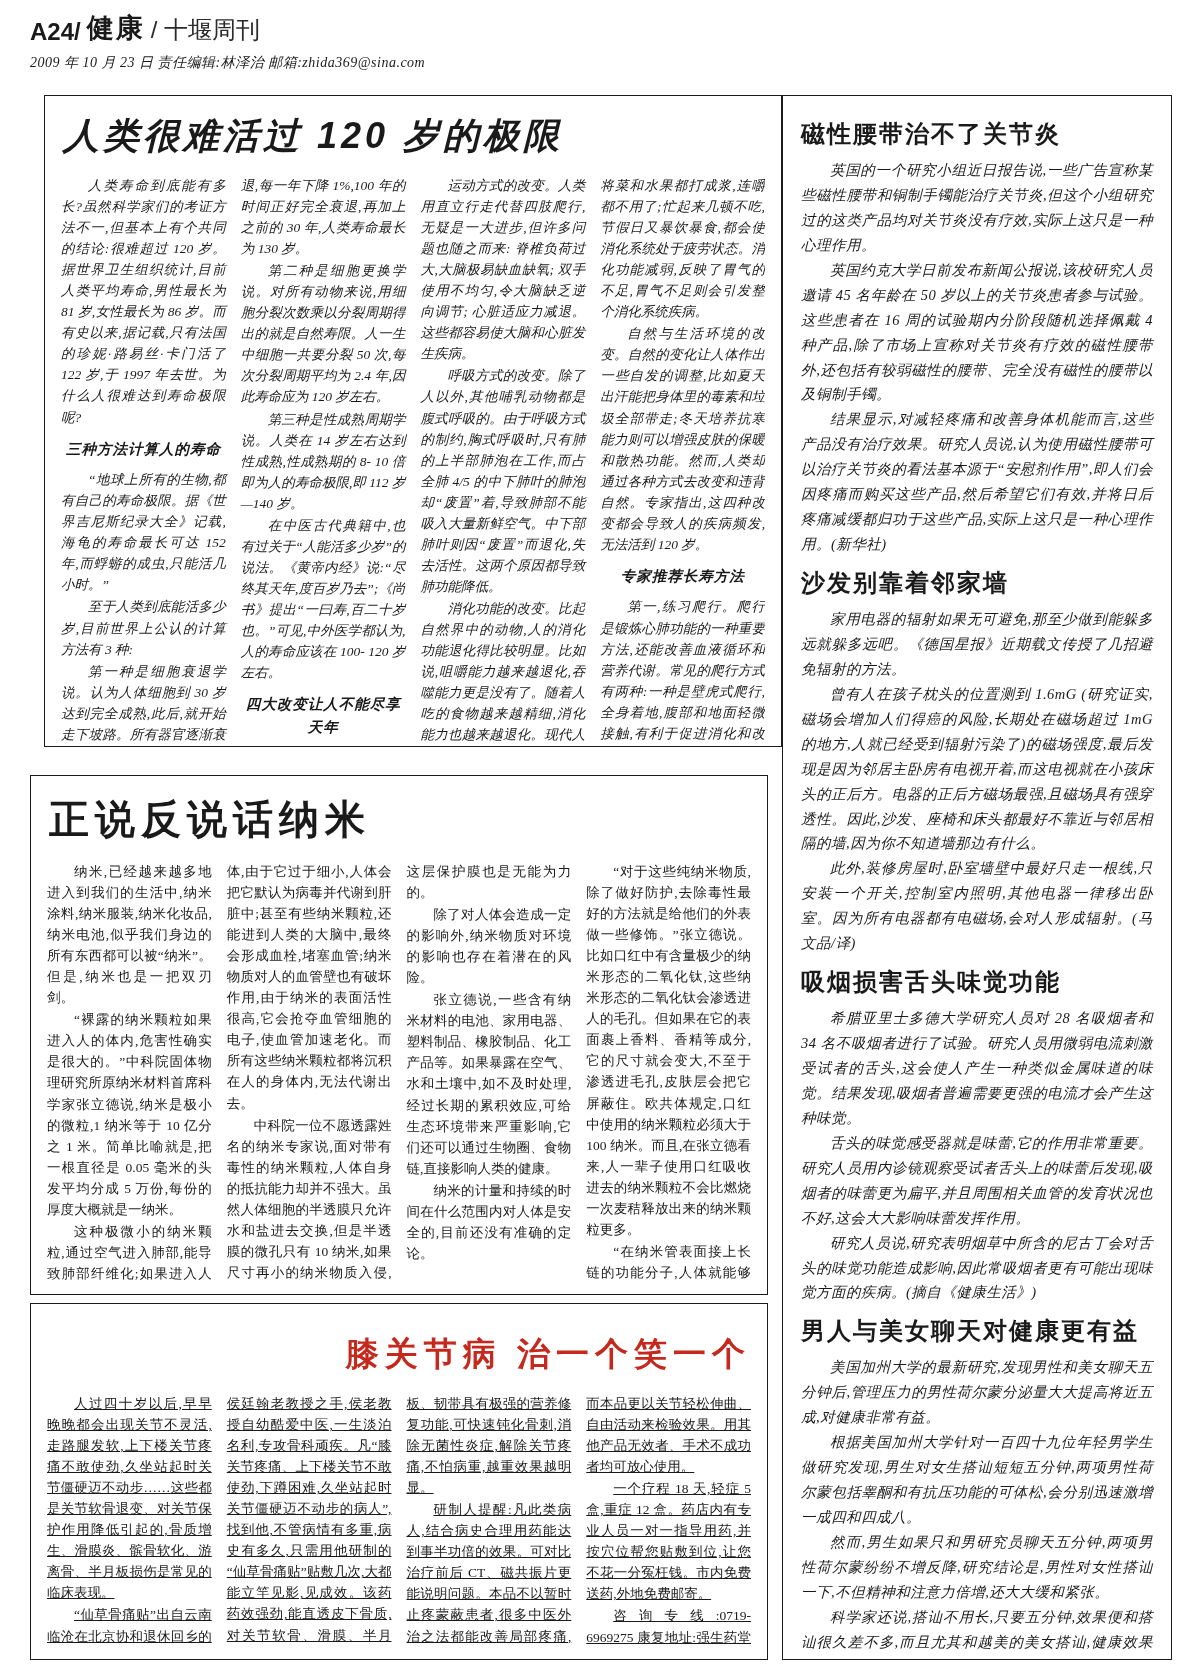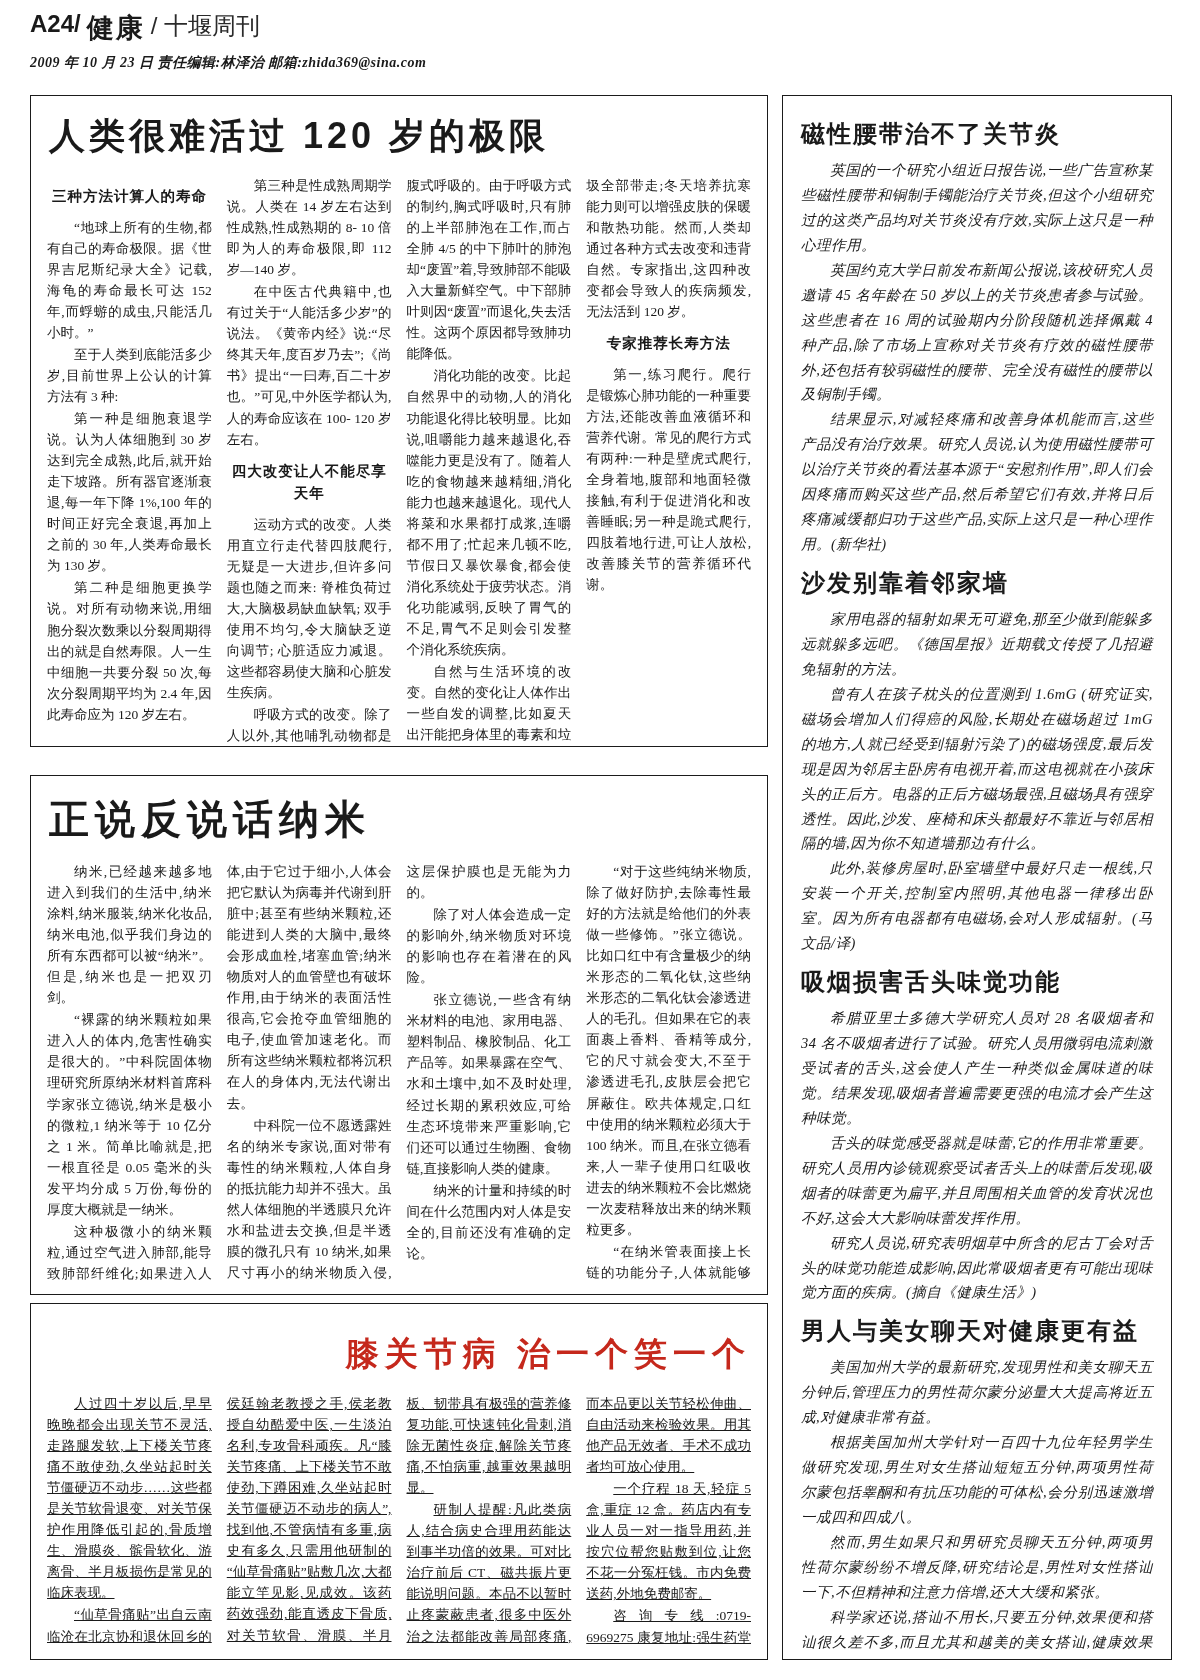--- a/index.html
+++ b/index.html
@@ -2,31 +2,31 @@
 <html lang="zh"><head>
 <meta charset="utf-8">
 <style>
   * { margin:0; padding:0; box-sizing:border-box; }
   html,body { width:1200px; height:1680px; background:#ffffff; color:#1a1a1a;
               font-family:"Liberation Serif","DejaVu Serif",serif; }
   .page { position:relative; width:1200px; height:1680px; overflow:hidden; }
 
   
   .masthead { position:absolute; left:30px; top:10px; width:740px; }
-  .mast-line { display:flex; align-items:flex-start; gap:6px;
+  .mast-line { display:flex; align-items:flex-end; gap:6px;
                font-family:"Liberation Sans","DejaVu Sans",sans-serif; }
   .mast-edition { font-size:24px; font-weight:bold; }
   .mast-section { font-size:27px; font-weight:700; letter-spacing:2px; }
   .mast-pub { font-size:24px; font-weight:normal; color:#2a2a2a; }
-  .dateline { margin-top:8px; font-size:14px; font-style:italic; font-weight:bold;
+  .dateline { margin-top:8px; font-size:14px; font-style:italic; font-weight:normal;
               font-family:"Liberation Serif","DejaVu Serif",serif; letter-spacing:.5px; }
 
   
   .panel { position:absolute; border:1.5px solid #1b1b1b; background:#fff; padding:14px 16px; overflow:hidden; }
-  #box-longevity { left:30px;  top:95px;   width:738px; height:652px; }
+  #box-longevity { left:44px;  top:95px;   width:738px; height:652px;font-style:italic; }
   #box-nano      { left:30px;  top:775px;  width:738px; height:520px; }
   #box-ad        { left:30px;  top:1303px; width:738px; height:357px; }
   #box-sidebar   { left:782px; top:95px;   width:390px; height:1565px; padding:20px 18px; }
 
   
   .main-title { font-family:"Liberation Sans","DejaVu Sans",sans-serif; font-weight:900;
                 font-size:36px; letter-spacing:4px; margin:2px 0 14px 2px; }
   #box-nano .main-title { font-size:40px; letter-spacing:6px; }
   .ad-title { font-family:"Liberation Sans","DejaVu Sans",sans-serif; font-weight:900;
               font-size:33px; letter-spacing:6px; text-align:right; color:#c5281c;
@@ -63,20 +63,21 @@
       <span class="mast-section">健康</span>
       <span class="mast-pub">/ 十堰周刊</span>
     </div>
     <div class="dateline">2009 年 10 月 23 日 责任编辑:林泽治 邮箱:zhida369@sina.com</div>
   </div>
 
   <div class="panel" id="box-longevity">
     <div class="main-title">人类很难活过 120 岁的极限</div>
     <div class="cols4" id="body-longevity">
 
+    <p class="para t-p">人类寿命到底能有多长?虽然科学家们的考证方法不一,但基本上有个共同的结论:很难超过 120 岁。据世界卫生组织统计,目前人类平均寿命,男性最长为 81 岁,女性最长为 86 岁。而有史以来,据记载,只有法国的珍妮·路易丝·卡门活了 122 岁,于 1997 年去世。为什么人很难达到寿命极限呢?</p>
         <p class="para t-subhead">三种方法计算人的寿命</p>
         <p class="para t-p">“地球上所有的生物,都有自己的寿命极限。据《世界吉尼斯纪录大全》记载,海龟的寿命最长可达 152 年,而蜉蝣的成虫,只能活几小时。”</p>
         <p class="para t-p">至于人类到底能活多少岁,目前世界上公认的计算方法有 3 种:</p>
         <p class="para t-p">第一种是细胞衰退学说。认为人体细胞到 30 岁达到完全成熟,此后,就开始走下坡路。所有器官逐渐衰退,每一年下降 1%,100 年的时间正好完全衰退,再加上之前的 30 年,人类寿命最长为 130 岁。</p>
         <p class="para t-p">第二种是细胞更换学说。对所有动物来说,用细胞分裂次数乘以分裂周期得出的就是自然寿限。人一生中细胞一共要分裂 50 次,每次分裂周期平均为 2.4 年,因此寿命应为 120 岁左右。</p>
         <p class="para t-p">第三种是性成熟周期学说。人类在 14 岁左右达到性成熟,性成熟期的 8- 10 倍即为人的寿命极限,即 112 岁—140 岁。</p>
         <p class="para t-p">在中医古代典籍中,也有过关于“人能活多少岁”的说法。《黄帝内经》说:“尽终其天年,度百岁乃去”;《尚书》提出“一曰寿,百二十岁也。”可见,中外医学都认为,人的寿命应该在 100- 120 岁左右。</p>
         <p class="para t-subhead">四大改变让人不能尽享天年</p>
         <p class="para t-p">运动方式的改变。人类用直立行走代替四肢爬行,无疑是一大进步,但许多问题也随之而来: 脊椎负荷过大,大脑极易缺血缺氧; 双手使用不均匀,令大脑缺乏逆向调节; 心脏适应力减退。这些都容易使大脑和心脏发生疾病。</p>
         <p class="para t-p">呼吸方式的改变。除了人以外,其他哺乳动物都是腹式呼吸的。由于呼吸方式的制约,胸式呼吸时,只有肺的上半部肺泡在工作,而占全肺 4/5 的中下肺叶的肺泡却“废置”着,导致肺部不能吸入大量新鲜空气。中下部肺叶则因“废置”而退化,失去活性。这两个原因都导致肺功能降低。</p>

